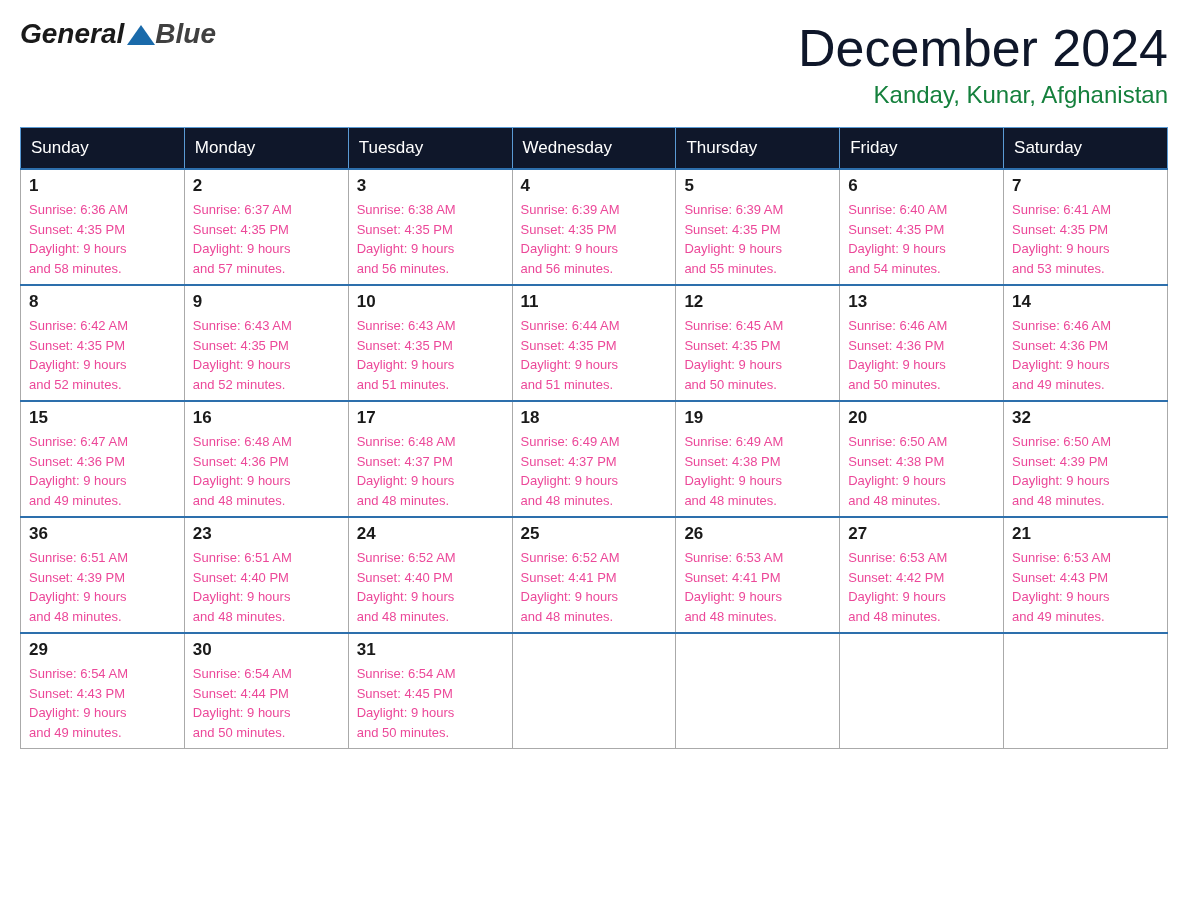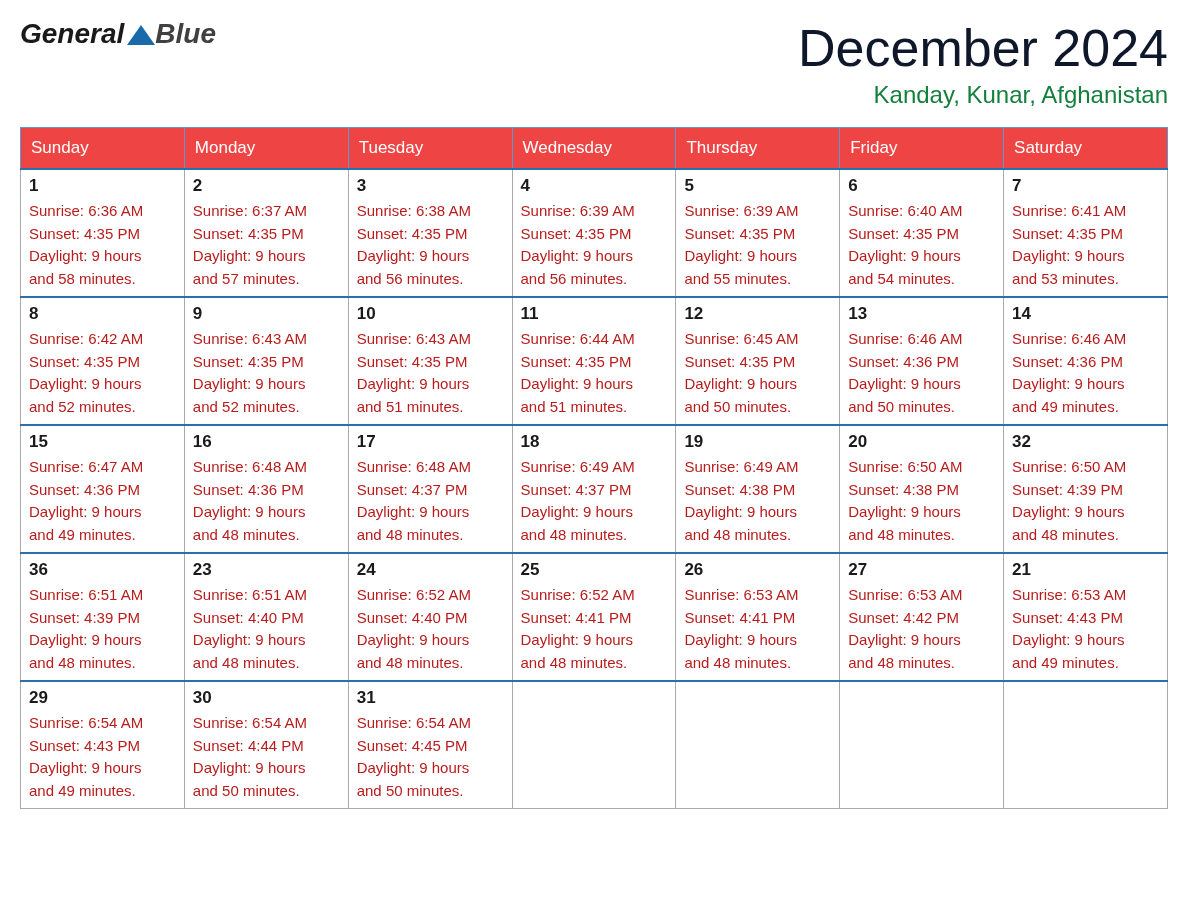--- a/index.html
+++ b/index.html
@@ -61,21 +61,21 @@
       color: #15803d;
       font-weight: normal;
       margin-top: 4px;
     }
     .calendar {
       width: 100%;
       border-collapse: collapse;
       border: 1px solid #999;
     }
     .calendar th {
-      background-color: #ef4444;
+      background-color: #0f172a;
       color: #fff;
       font-size: 17px;
       font-weight: normal;
       padding: 10px 10px;
       text-align: left;
       border: 1px solid #5a9ad4;
     }
     .calendar td {
       border: 1px solid #aaa;
       vertical-align: top;
@@ -86,22 +86,22 @@
     .calendar tr td {
       border-top: 2px solid #2d6fac;
     }
     .day-number {
       font-size: 17px;
       font-weight: bold;
       color: #1a1a1a;
       margin-bottom: 4px;
     }
     .day-info {
-      font-size: 15px;
-      color: #b91c1c;
+      font-size: 13px;
+      color: #ec4899;
       line-height: 1.5;
     }
     .empty-cell {
       background: #fff;
     }
   </style>
 </head>
 <body>
 
 <div class="header">

